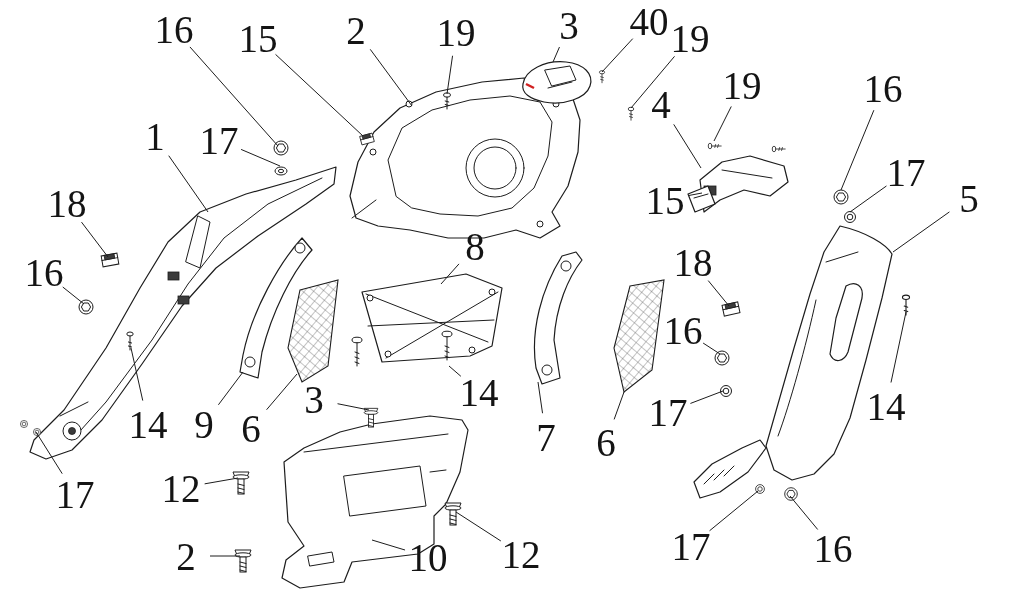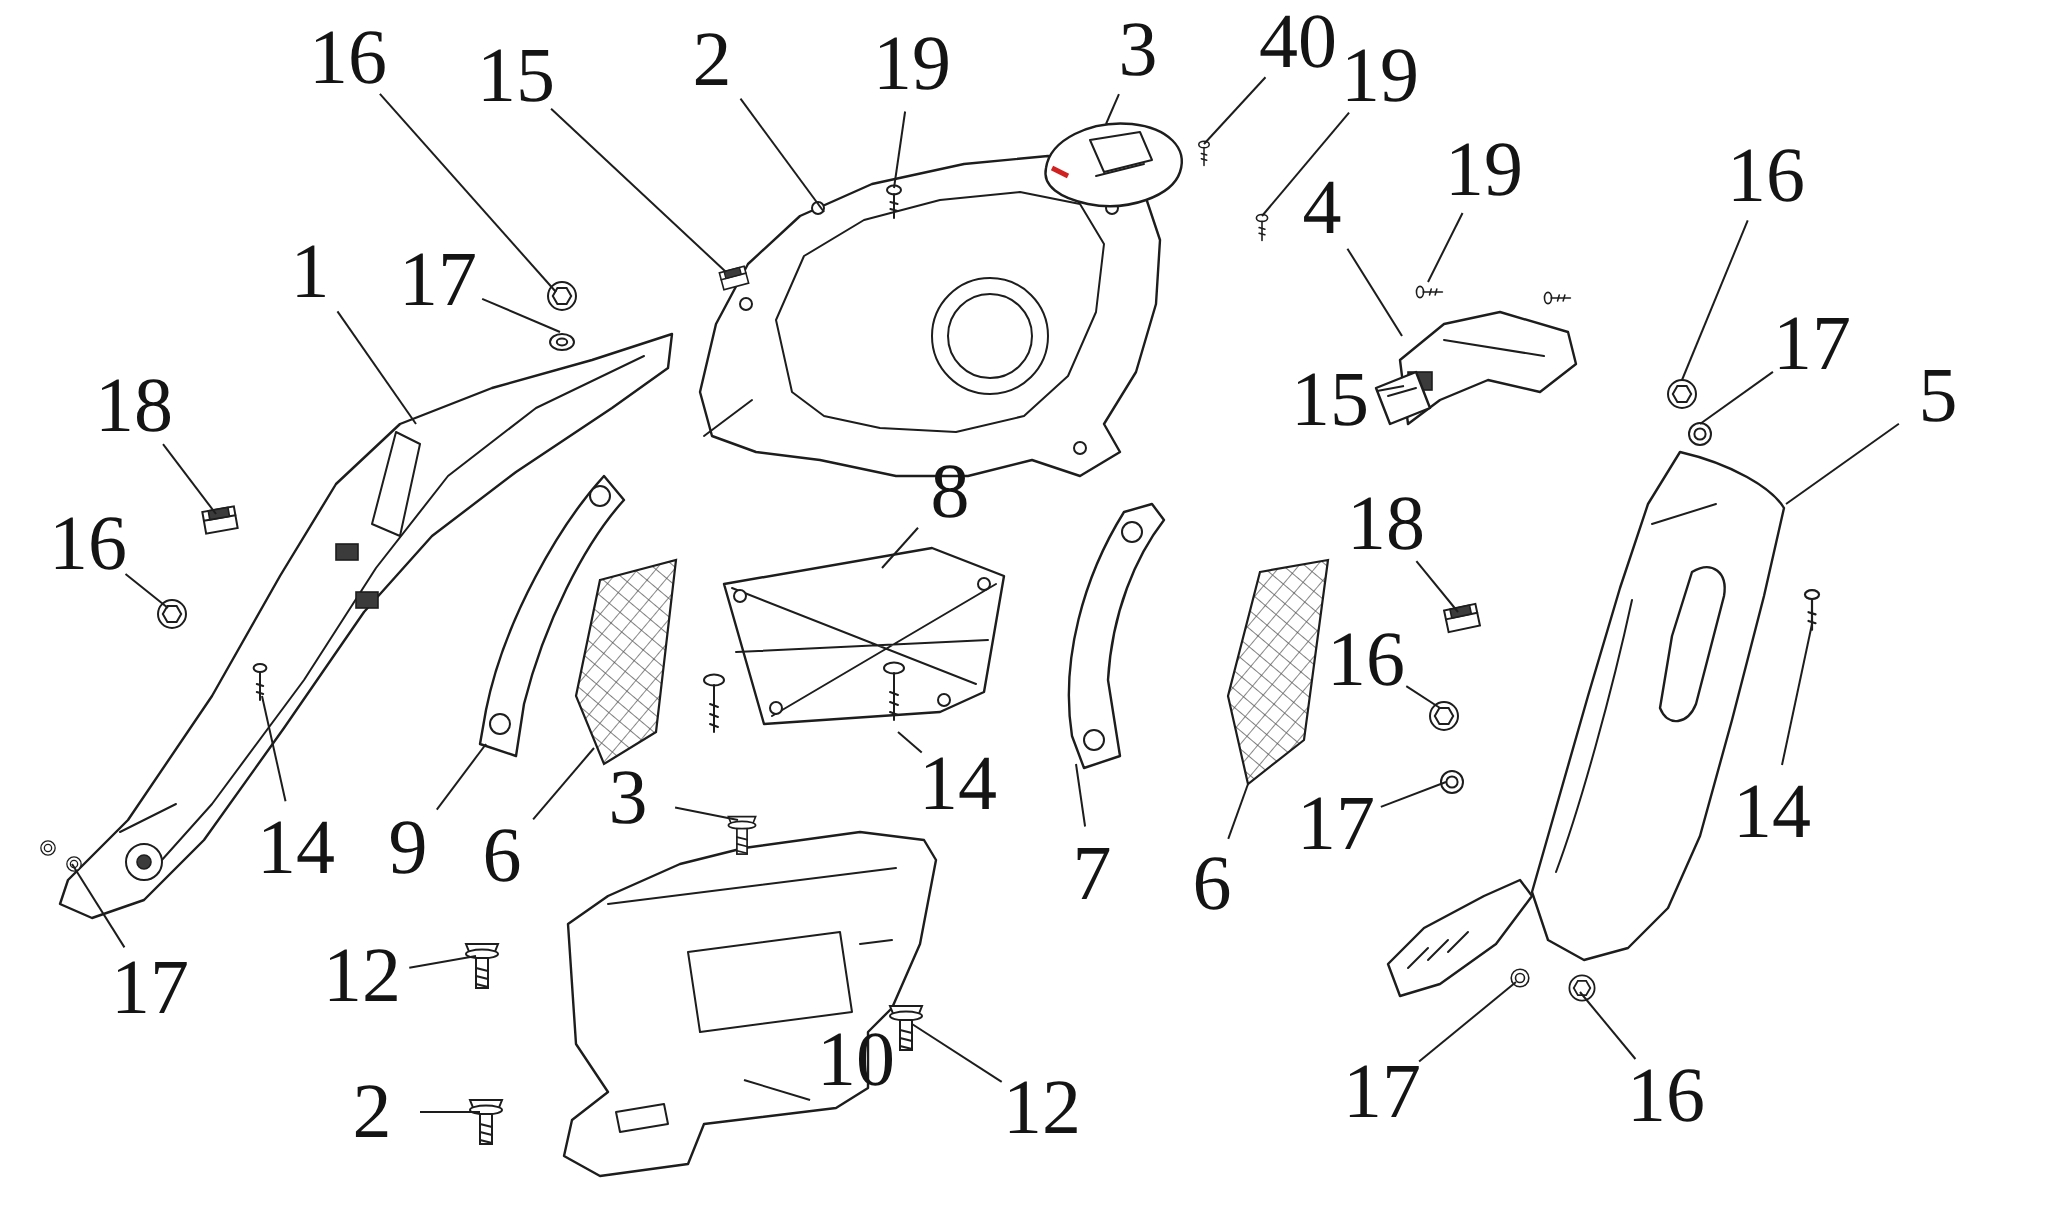--- a/index.html
+++ b/index.html
@@ -259,19 +259,19 @@
       <div class="callout" style="left: 204px; top: 424px;">9</div>
       <div class="callout" style="left: 251px; top: 428px;">6</div>
       <div class="callout" style="left: 314px; top: 399px;">3</div>
       <div class="callout" style="left: 479px; top: 392px;">14</div>
       <div class="callout" style="left: 546px; top: 437px;">7</div>
       <div class="callout" style="left: 606px; top: 442px;">6</div>
       <div class="callout" style="left: 886px; top: 406px;">14</div>
       <div class="callout" style="left: 75px; top: 494px;">17</div>
       <div class="callout" style="left: 181px; top: 488px;">12</div>
       <div class="callout" style="left: 186px; top: 556px;">2</div>
-      <div class="callout" style="left: 428px; top: 530px;">10</div>
+      <div class="callout" style="left: 428px; top: 557px;">10</div>
       <div class="callout" style="left: 521px; top: 554px;">12</div>
       <div class="callout" style="left: 691px; top: 546px;">17</div>
       <div class="callout" style="left: 833px; top: 548px;">16</div>
     </div>
 
 </div>
 
 </body></html>

